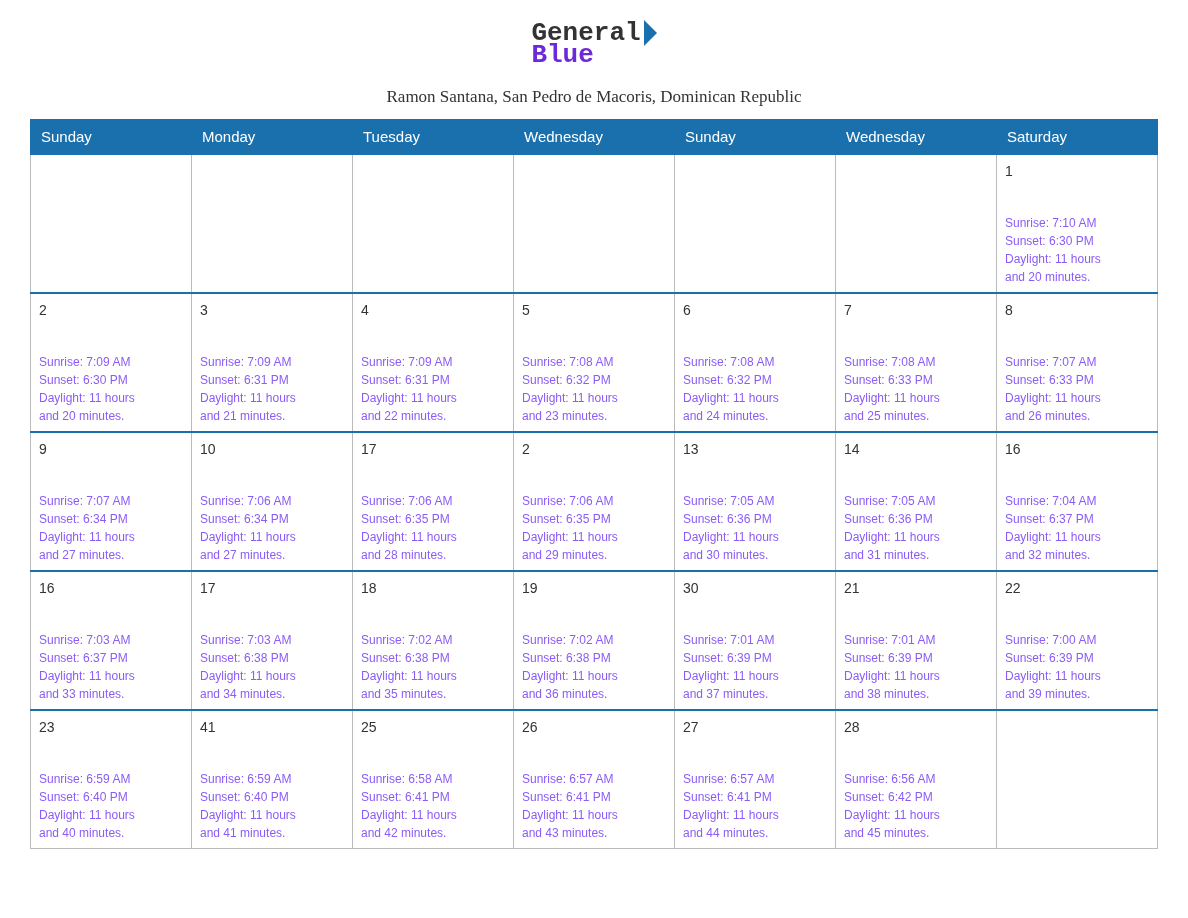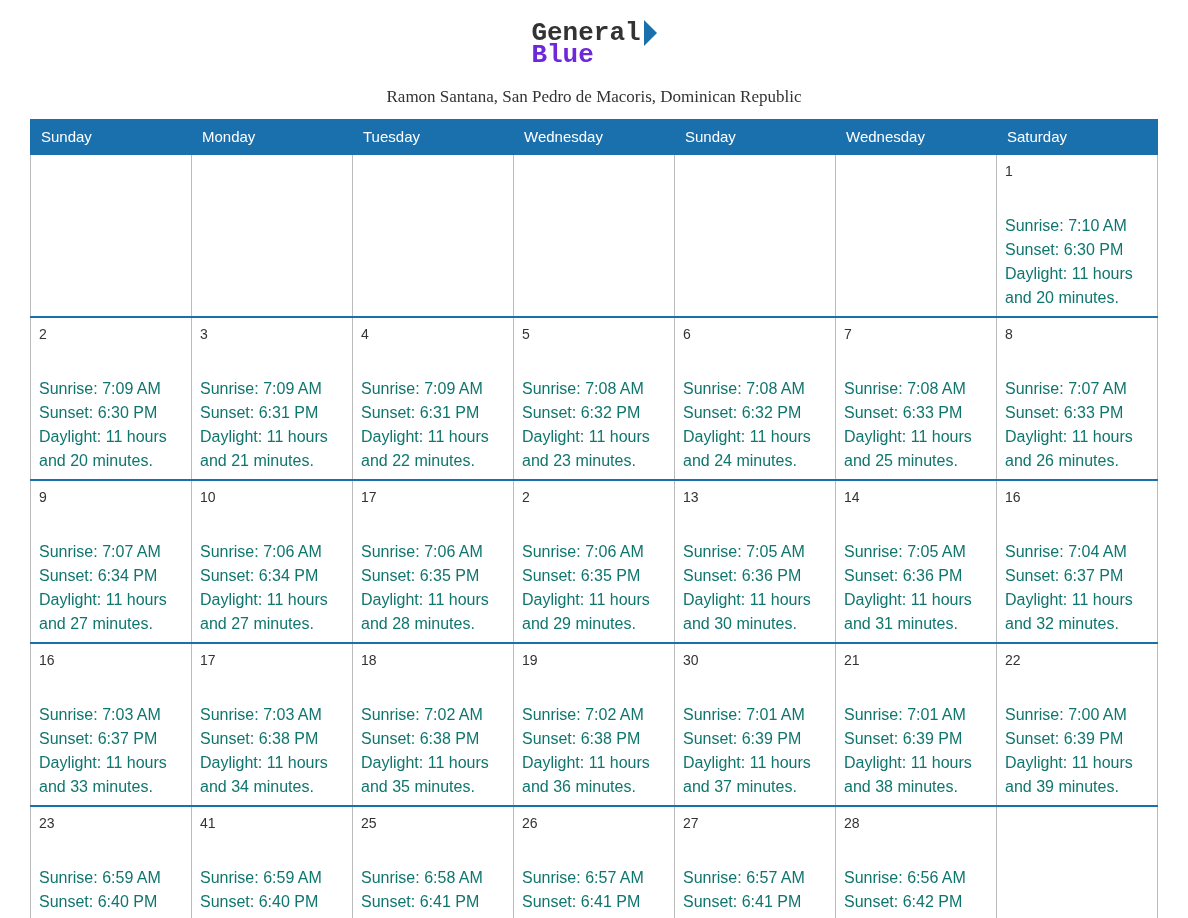--- a/index.html
+++ b/index.html
@@ -61,22 +61,22 @@
     .calendar tr td {
       border-top: 2px solid #1a6fad;
     }
     .day-number {
       font-size: 14px;
       font-weight: normal;
       display: block;
       margin-bottom: 2px;
     }
     .day-info {
-      font-size: 16px;
-      color: #0f766e;
+      font-size: 12px;
+      color: #8b5cf6;
       line-height: 1.5;
       margin-top: 32px;
     }
     .empty-cell {
       background: #f9f9f9;
     }
     
     .logo-container {
       display: flex;
       flex-direction: column;

